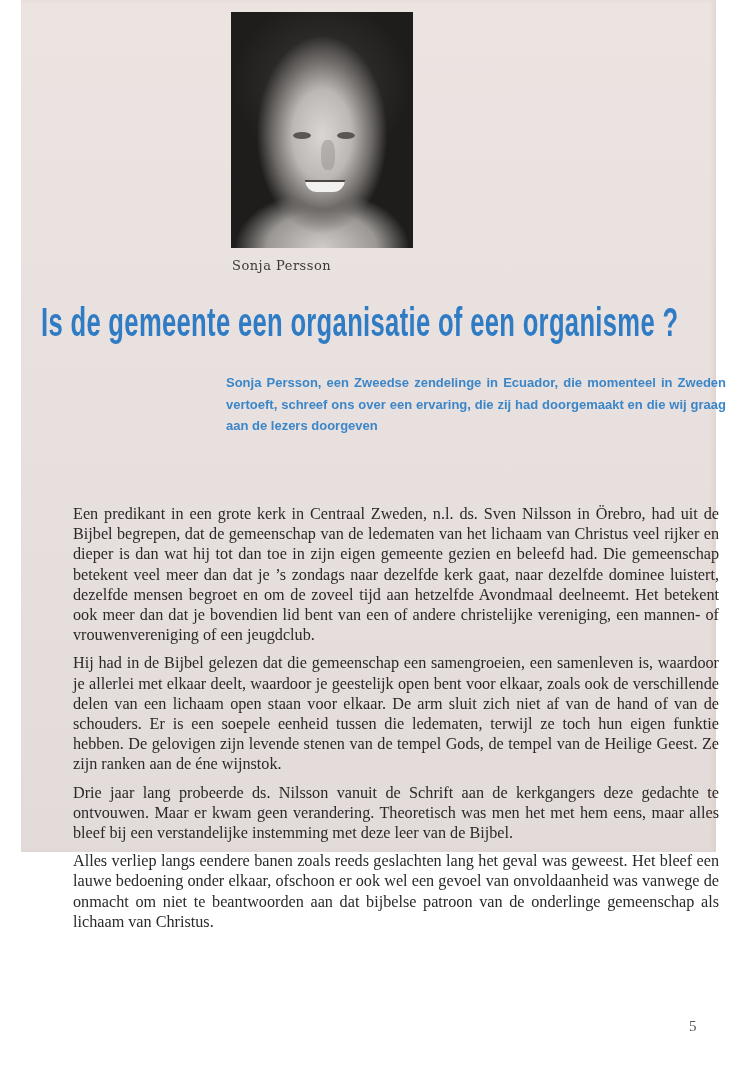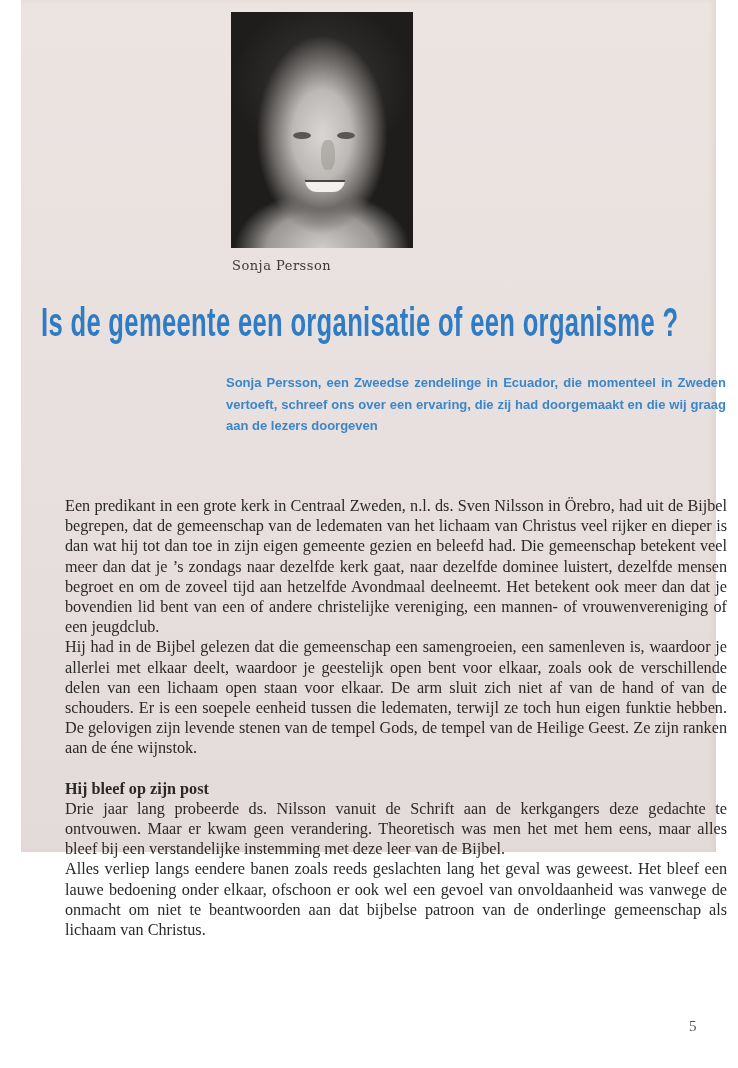--- a/index.html
+++ b/index.html
@@ -69,21 +69,21 @@
       text-align: justify;
     }
     .body {
       position: absolute; left: 44px; top: 496px; width: 662px;
       font-family: "Liberation Serif", serif;
       font-size: 16.2px;
       line-height: 20.2px;
       color: #2b2928;
       text-align: justify;
     }
-    .body p { margin: 0; }
+    .body p { margin: 8px; }
     .subhead {
       font-weight: bold;
       margin-top: 20px !important;
     }
     .page-number {
       position: absolute; left: 668px; top: 1018px;
       font-family: "Liberation Serif", serif;
       font-size: 15px;
       color: #555150;
     }
@@ -102,19 +102,18 @@
 
   <div class="caption">Sonja Persson</div>
 
   <h1 class="title" style="margin:0;">Is de gemeente een organisatie of een organisme ?</h1>
 
   <div class="intro">Sonja Persson, een Zweedse zendelinge in Ecuador, die momenteel in Zweden vertoeft, schreef ons over een ervaring, die zij had doorgemaakt en die wij graag aan de lezers doorgeven</div>
 
   <div class="body">
     <p>Een predikant in een grote kerk in Centraal Zweden, n.l. ds. Sven Nilsson in Örebro, had uit de Bijbel begrepen, dat de gemeenschap van de ledematen van het lichaam van Christus veel rijker en dieper is dan wat hij tot dan toe in zijn eigen gemeente gezien en beleefd had. Die gemeenschap betekent veel meer dan dat je ’s zondags naar dezelfde kerk gaat, naar dezelfde dominee luistert, dezelfde mensen begroet en om de zoveel tijd aan hetzelfde Avondmaal deelneemt. Het betekent ook meer dan dat je bovendien lid bent van een of andere christelijke vereniging, een mannen- of vrouwenvereniging of een jeugdclub.</p>
     <p>Hij had in de Bijbel gelezen dat die gemeenschap een samengroeien, een samenleven is, waardoor je allerlei met elkaar deelt, waardoor je geestelijk open bent voor elkaar, zoals ook de verschillende delen van een lichaam open staan voor elkaar. De arm sluit zich niet af van de hand of van de schouders. Er is een soepele eenheid tussen die ledematen, terwijl ze toch hun eigen funktie hebben. De gelovigen zijn levende stenen van de tempel Gods, de tempel van de Heilige Geest. Ze zijn ranken aan de éne wijnstok.</p>
-    <p class="subhead">Hij bleef op zijn post</p>
     <p>Drie jaar lang probeerde ds. Nilsson vanuit de Schrift aan de kerkgangers deze gedachte te ontvouwen. Maar er kwam geen verandering. Theoretisch was men het met hem eens, maar alles bleef bij een verstandelijke instemming met deze leer van de Bijbel.</p>
     <p>Alles verliep langs eendere banen zoals reeds geslachten lang het geval was geweest. Het bleef een lauwe bedoening onder elkaar, ofschoon er ook wel een gevoel van onvoldaanheid was vanwege de onmacht om niet te beantwoorden aan dat bijbelse patroon van de onderlinge gemeenschap als lichaam van Christus.</p>
   </div>
 
   <div class="page-number">5</div>
 </div>
 
 </body></html>

